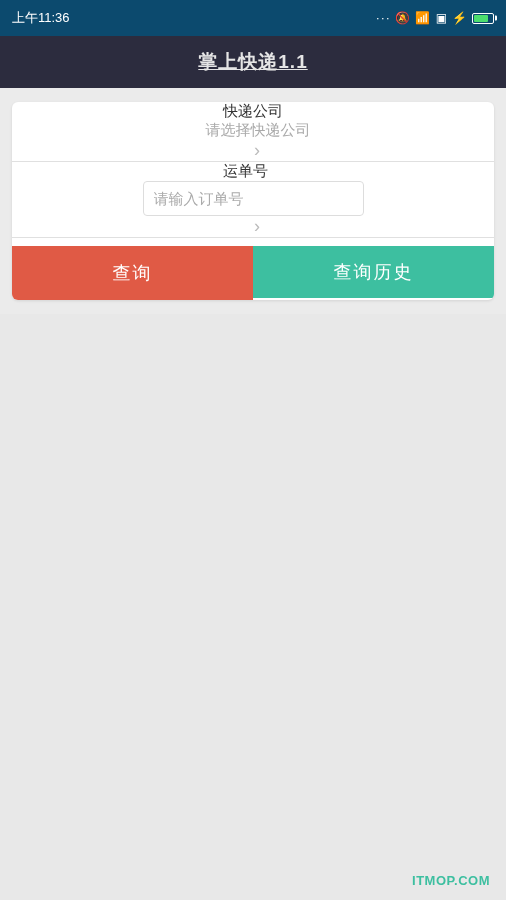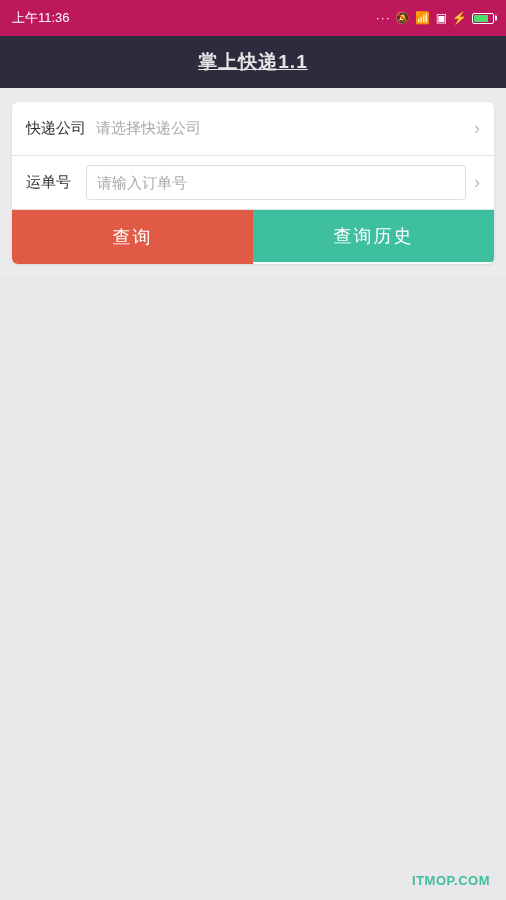--- a/index.html
+++ b/index.html
@@ -10,21 +10,21 @@
       background: #e8e8e8;
       font-family: "PingFang SC", "Hiragino Sans GB", "Microsoft YaHei", sans-serif;
       overflow: hidden;
       position: relative;
     }
 
     
     .status-bar {
       width: 100%;
       height: 36px;
-      background: #be185d;
+      background: #0c4a6e;
       display: flex;
       align-items: center;
       justify-content: space-between;
       padding: 0 12px;
       color: white;
       font-size: 13px;
     }
     .status-bar-left { font-weight: 500; }
     .status-bar-right {
       display: flex;
@@ -94,20 +94,21 @@
     }
 
     
     .card-row {
       display: flex;
       align-items: center;
       padding: 0 14px;
       min-height: 54px;
       border-bottom: 1px solid #e0e0e0;
       position: relative;
+      flex-direction: column;
     }
     .card-row:last-child {
       border-bottom: none;
     }
     .row-label {
       font-size: 15px;
       color: #333;
       font-weight: 500;
       width: 60px;
       flex-shrink: 0;
@@ -134,21 +135,21 @@
     .chevron {
       color: #bbb;
       font-size: 18px;
       margin-left: 8px;
     }
 
     
     .buttons-row {
       display: flex;
       gap: 0;
-      margin-top: 0;
+      margin-top: 8px;
     }
     .btn-query {
       flex: 1;
       height: 54px;
       background: #e05a45;
       border: none;
       color: white;
       font-size: 18px;
       font-weight: 500;
       cursor: pointer;

